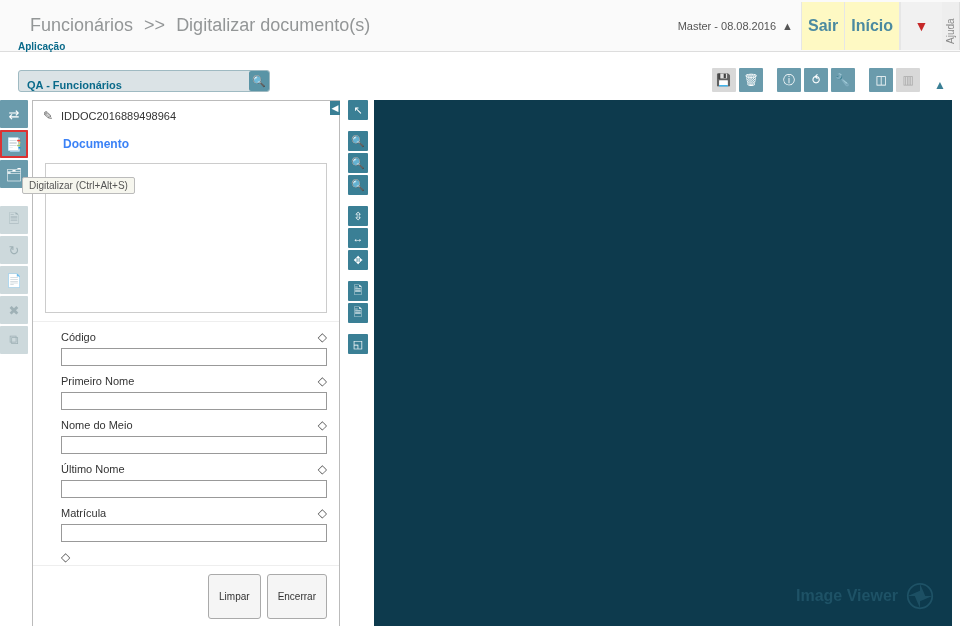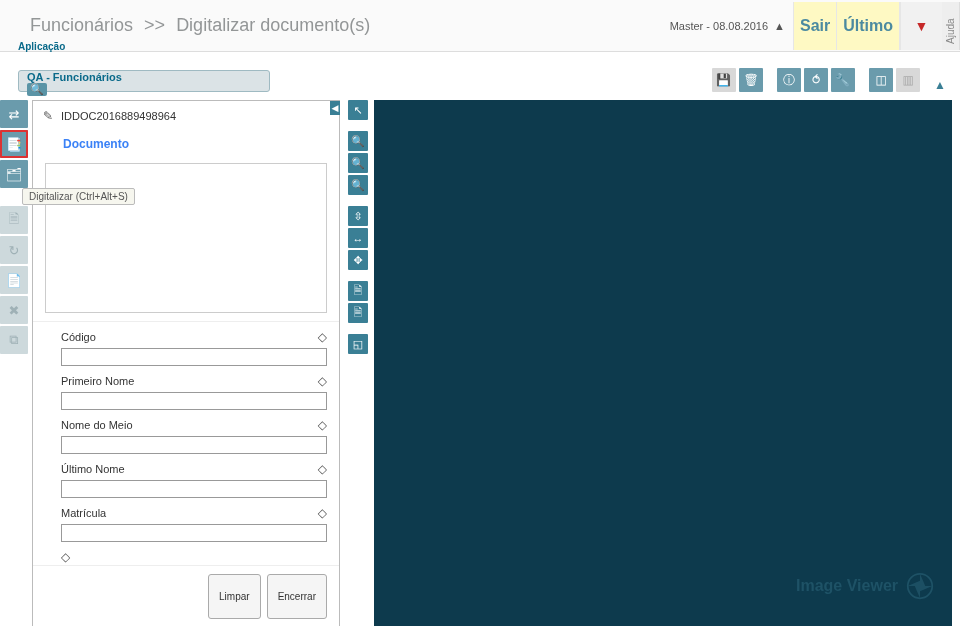--- a/index.html
+++ b/index.html
@@ -13,40 +13,40 @@
 .user-icon { font-size: 11px; }
 .hdr-btn { height: 48px; padding: 0 6px; border: none; border-left: 1px solid #e6e6e6; background: #fef9c3; font-size: 16px; font-weight: bold; color: #4b8aa0; cursor: pointer; }
 .hdr-btn:last-of-type { border-right: 1px solid #e6e6e6; }
 .hdr-arrow { width: 42px; height: 48px; display: flex; align-items: center; justify-content: center; color: #c62828; font-size: 14px; background: #f1f1f1; border-left: 1px solid #e6e6e6; cursor: pointer; }
 .help-tab { writing-mode: vertical-rl; transform: rotate(180deg); font-size: 10px; color: #888; background: #eee; padding: 6px 3px; height: 48px; display: flex; align-items: center; border-left: 1px solid #ddd; }
 
 
 .subbar { display: flex; align-items: flex-end; height: 46px; padding: 6px 14px 6px 18px; gap: 8px; }
 .app-label { font-size: 10px; color: #0a6a8a; font-weight: bold; margin-bottom: 18px; }
 .app-select-wrap { display: flex; flex-direction: column; }
-.app-select { display: flex; align-items: flex-start; width: 252px; height: 22px; background: #dbe3e6; border: 1px solid #9fbac2; border-radius: 3px; padding: 0 0 0 8px; font-size: 11px; font-weight: bold; color: #0a6a8a; flex-direction: column; }
+.app-select { display: flex; align-items: flex-end; width: 252px; height: 22px; background: #dbe3e6; border: 1px solid #9fbac2; border-radius: 3px; padding: 0 0 0 8px; font-size: 11px; font-weight: bold; color: #0a6a8a; }
 .app-select-text { flex: 1; }
 .app-search { width: 20px; height: 20px; display: flex; align-items: center; justify-content: center; background: #5a94a6; color: #fff; border-radius: 2px; font-size: 11px; }
 .subbar-spacer { flex: 1; }
 .tool-group { display: flex; gap: 3px; margin-left: 6px; align-items: center; }
 .tool-btn { width: 24px; height: 24px; background: #6a9bac; color: #fff; display: flex; align-items: center; justify-content: center; font-size: 12px; border-radius: 1px; cursor: pointer; }
 .tool-btn.disabled { background: #d8d8d8; color: #aaa; }
 .collapse-tri { margin-left: 6px; color: #3a7f95; font-size: 12px; cursor: pointer; align-self: flex-end; }
 
 
 .main { display: flex; height: calc(626px - 48px - 46px); }
 
 
 .vstrip { width: 30px; background: #fff; display: flex; flex-direction: column; gap: 2px; padding-top: 2px; }
 .vbtn { width: 28px; height: 28px; background: #6a9bac; color: #fff; display: flex; align-items: center; justify-content: center; font-size: 13px; cursor: pointer; border-radius: 1px; }
 .vbtn.selected { outline: 2px solid #d33; outline-offset: -2px; }
 .vbtn.dim { background: #cdd9dc; color: #9fb1b6; }
 
 
-.tooltip { position: absolute; left: 22px; top: 188px; background: #f6f6ee; border: 1px solid #bbb; padding: 2px 6px; font-size: 10px; color: #555; border-radius: 2px; z-index: 20; }
+.tooltip { position: absolute; left: 22px; top: 177px; background: #f6f6ee; border: 1px solid #bbb; padding: 2px 6px; font-size: 10px; color: #555; border-radius: 2px; z-index: 20; }
 
 
 .left-panel { width: 308px; background: #fff; border: 1px solid #bbb; margin: 2px 0 2px 2px; display: flex; flex-direction: column; position: relative; }
 .panel-hndl { position: absolute; right: -1px; top: 0; width: 10px; height: 14px; background: #3a7f95; color: #fff; font-size: 9px; display: flex; align-items: center; justify-content: center; cursor: pointer; }
 .doc-id-row { display: flex; align-items: center; gap: 8px; padding: 8px 10px; font-size: 11px; color: #333; }
 .pencil-icon { font-size: 12px; color: #555; }
 .doc-title { font-size: 12px; font-weight: bold; padding: 6px 30px 8px 30px; color: #3b82f6; }
 .thumb-area { height: 150px; margin: 4px 12px 8px 12px; border: 1px solid #ccc; background: #fff; }
 .form-scroll { flex: 1; overflow-y: auto; padding: 0 12px 0 12px; border-top: 1px solid #eee; }
 .form-row { margin: 8px 0 0 16px; }
@@ -56,21 +56,21 @@
 .form-input { width: 100%; height: 18px; border: 1px solid #999; font-size: 11px; padding: 0 3px; }
 .form-actions { display: flex; justify-content: flex-end; gap: 6px; padding: 8px 12px; border-top: 1px solid #eee; }
 .small-btn { font-size: 10px; padding: 16px 10px; border: 1px solid #aaa; background: #f5f5f5; border-radius: 3px; cursor: pointer; color: #333; }
 
 
 .viewer-wrap { flex: 1; display: flex; padding: 2px 8px 2px 8px; gap: 4px; }
 .viewer-strip { width: 22px; display: flex; flex-direction: column; gap: 3px; }
 .vg { display: flex; flex-direction: column; gap: 2px; margin-bottom: 8px; }
 .vsbtn { width: 20px; height: 20px; background: #3a7f95; color: #fff; display: flex; align-items: center; justify-content: center; font-size: 11px; cursor: pointer; border-radius: 1px; }
 .viewer { flex: 1; background: #0d3a4d; position: relative; }
-.watermark { position: absolute; right: 18px; bottom: 28px; color: #1e5266; font-size: 16px; font-weight: bold; display: flex; align-items: center; gap: 8px; }
+.watermark { position: absolute; right: 18px; bottom: 18px; color: #1e5266; font-size: 16px; font-weight: bold; display: flex; align-items: center; gap: 8px; }
 .aperture { width: 28px; height: 28px; }
 .aperture circle { fill: none; stroke: #1e5266; stroke-width: 2; }
 .aperture path { fill: #1e5266; opacity: 0.9; }
 
 
 .form-scroll::-webkit-scrollbar { width: 12px; }
 .form-scroll::-webkit-scrollbar-track { background: #eee; }
 .form-scroll::-webkit-scrollbar-thumb { background: #ccc; }
 </style>
 </head>
@@ -80,21 +80,21 @@
   <div class="breadcrumb">
     <span>Funcionários</span>
     <span class="sep">&gt;&gt;</span>
     <span>Digitalizar documento(s)</span>
   </div>
   <div class="user-info">
     <span>Master - 08.08.2016</span>
     <span class="user-icon">▲</span>
   </div>
   <button class="hdr-btn">Sair</button>
-  <button class="hdr-btn">Último</button>
+  <button class="hdr-btn">Início</button>
   <div class="hdr-arrow">▼</div>
   <div class="help-tab">Ajuda</div>
 </div>
 
 <div class="subbar">
   <div class="app-select-wrap">
     <div class="app-label">Aplicação</div>
     <div class="app-select">
       <span class="app-select-text">QA - Funcionários</span>
       <span class="app-search">🔍</span>

